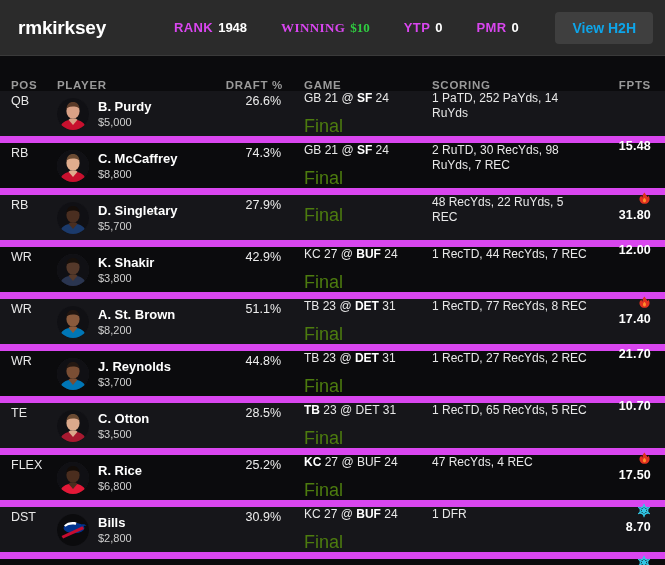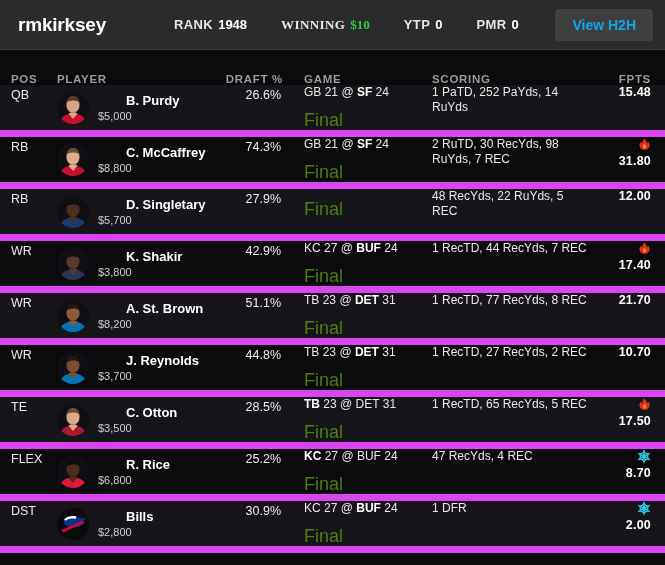--- a/index.html
+++ b/index.html
@@ -6,33 +6,33 @@
   body {
     width:665px; height:565px;
     background:#0b0b0d;
     font-family:"Liberation Sans", sans-serif;
     color:#ffffff;
     overflow:hidden;
   }
 
   
   .topbar {
-    height:50px;
+    height:56px;
     background:#2b2b2b;
     display:flex;
     align-items:center;
     padding:0 12px 0 18px;
     border-bottom:1px solid #3a3a3a;
   }
   .username {
     font-size:19px; font-weight:bold; color:#ffffff;
     letter-spacing:-0.2px;
   }
   .stat { font-size:13px; white-space:nowrap; }
-  .stat .lbl { color:#e5e5e5; font-weight:bold; letter-spacing:0.4px; }
+  .stat .lbl { color:#d946ef; font-weight:bold; letter-spacing:0.4px; }
   .stat .val { color:#ffffff; font-weight:bold; margin-left:5px; }
   .stat .val.money { color:#2fcc40; }
   .sp-rank { margin-left:68px; }
   .sp-win  { margin-left:34px;font-family:Liberation Serif, serif; }
   .sp-ytp  { margin-left:34px; }
   .sp-pmr  { margin-left:34px; }
   .h2h-btn {
     margin-left:auto;
     background:#3f3f3f;
     color:#0ea5e9;
@@ -54,21 +54,21 @@
     color:#9a9a9a;
     letter-spacing:0.7px;
   }
 
   
   .c-pos     { width:57px;  padding-left:11px; flex:0 0 57px; }
   .c-player  { width:159px; flex:0 0 159px; }
   .c-draft   { width:67px;  flex:0 0 67px; text-align:right; }
   .c-game    { width:137px; flex:0 0 137px; padding-left:21px; }
   .c-scoring { flex:1 1 auto; padding-left:12px; }
-  .c-fpts    { width:74px;  flex:0 0 74px; text-align:right; padding-right:14px; }
+  .c-fpts    { width:74px;  flex:0 0 74px; text-align:right; padding-right:14px;margin-top:48px; }
 
   
   .row {
     height:52px;
     display:flex;
     border-bottom:7px solid #d946ef;
   }
   .row.alt   { background:#16161a; }
   .row.base  { background:#0b0b0d; }
 
@@ -76,21 +76,21 @@
 
   .player-cell { display:flex; align-items:center; gap:9px; }
   .avatar {
     width:32px; height:32px; border-radius:50%;
     flex:0 0 32px;
     overflow:hidden;
     position:relative;
     background:#1d1d22;
   }
   .avatar svg { display:block; width:32px; height:32px; }
-  .pname { font-size:13px; font-weight:bold; color:#ffffff; line-height:15px;margin-left:28px; }
+  .pname { font-size:13px; font-weight:bold; color:#ffffff; line-height:15px; }
   .psal  { font-size:11px; color:#cfcfcf; line-height:14px; margin-top:1px; }
 
   .draft-txt { font-size:12.5px; color:#ededed; padding-right:2px; }
 
   .game-line1 { font-size:12px; color:#e8e8e8; line-height:15px; white-space:nowrap; }
   .game-line1 b { font-weight:bold; color:#ffffff; }
   .game-line2 { font-size:18px; color:#4d7c0f; line-height:15px; margin-top:13px; }
 
   .scoring-txt { font-size:12px; color:#e8e8e8; line-height:15px; }
 

